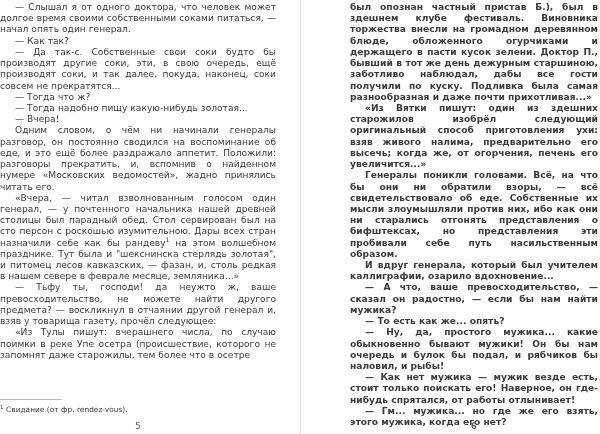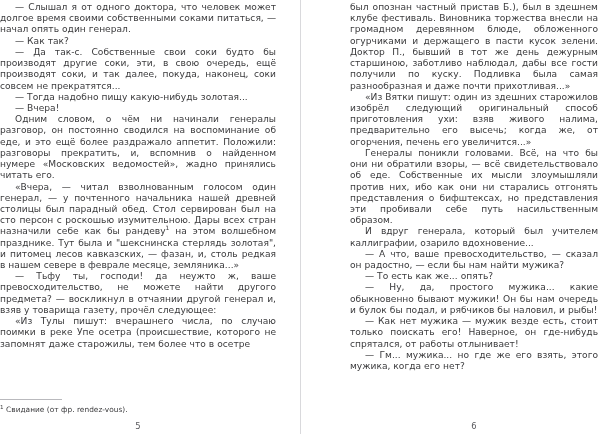--- a/index.html
+++ b/index.html
@@ -28,20 +28,21 @@
   }
   .page-left {
     left: 0;
     width: 300px;
     padding: 0 24px 0 8px;
   }
   .page-right {
     left: 300px;
     width: 300px;
     padding: 0 2px 0 28px;
+    font-weight: bold;
   }
   .gutter {
     position: absolute;
     left: 300px;
     top: 0;
     width: 1px;
     height: 434px;
     background: #d9d9dc;
   }
   .textblock {
@@ -116,20 +117,21 @@
 <div id="spread">
 
   <div class="gutter"></div>
 
   <div class="page page-left">
     <div class="textblock">
 
       <p>— Слышал я от одного доктора, что человек может долгое время своими собственными соками питаться, — начал опять один генерал.</p>
       <p>— Как так?</p>
       <p>— Да так-с. Собственные свои соки будто бы производят другие соки, эти, в свою очередь, ещё производят соки, и так далее, покуда, наконец, соки совсем не прекратятся...</p>
+      <p>— Тогда что ж?</p>
       <p>— Тогда надобно пищу какую-нибудь золотая...</p>
       <p>— Вчера!</p>
       <p>Одним словом, о чём ни начинали генералы разговор, он постоянно сводился на воспоминание об еде, и это ещё более раздражало аппетит. Положили: разговоры прекратить, и, вспомнив о найденном нумере «Московских ведомостей», жадно принялись читать его.</p>
 
       <p><span>«Вчера, — читал взволнованным голосом один генерал, — у почтенного начальника нашей древней столицы был парадный обед. Стол сервирован был на сто персон с роскошью изумительною. Дары всех стран назначили себе как бы рандеву</span><sup class="fnref">1</sup><span> на этом волшебном празднике. Тут была и "шекснинска стерлядь золотая", и питомец лесов кавказских, — фазан, и, столь редкая в нашем севере в феврале месяце, земляника...»</span></p>
 
       <p>— Тьфу ты, господи! да неужто ж, ваше превосходительство, не можете найти другого предмета? — воскликнул в отчаянии другой генерал и, взяв у товарища газету, прочёл следующее:</p>
       <p>«Из Тулы пишут: вчерашнего числа, по случаю поимки в реке Упе осетра (происшествие, которого не запомнят даже старожилы, тем более что в осетре</p>
     </div>
 

